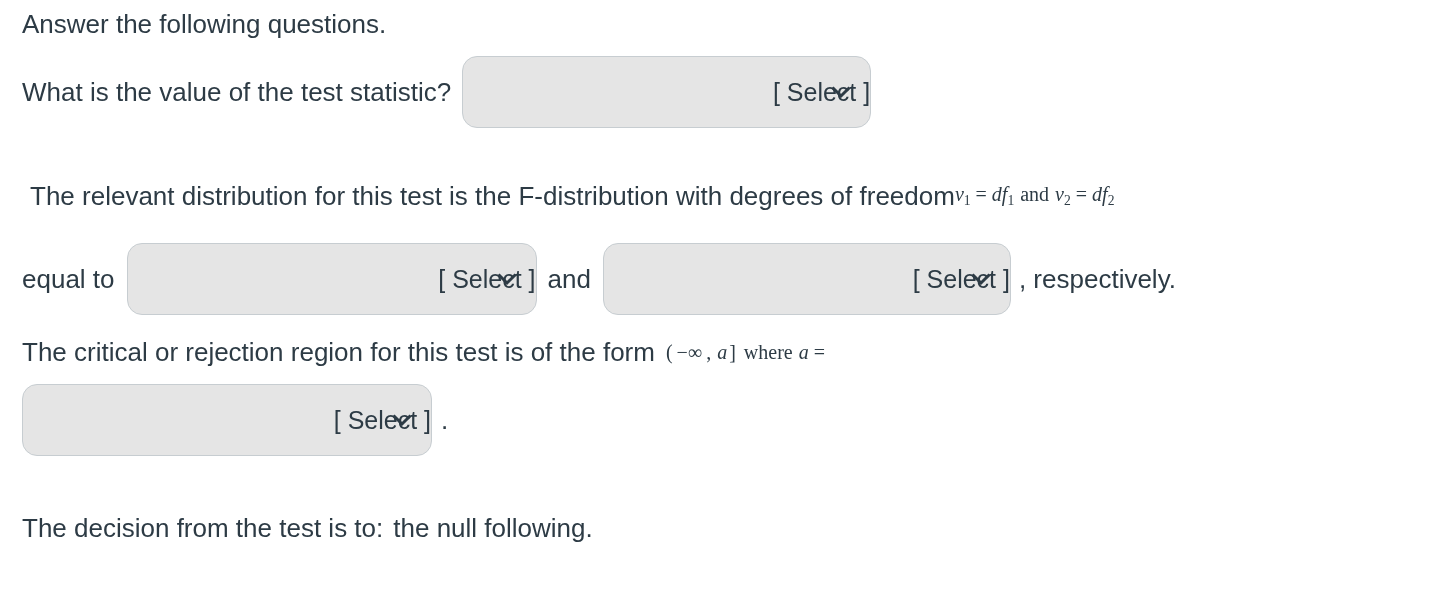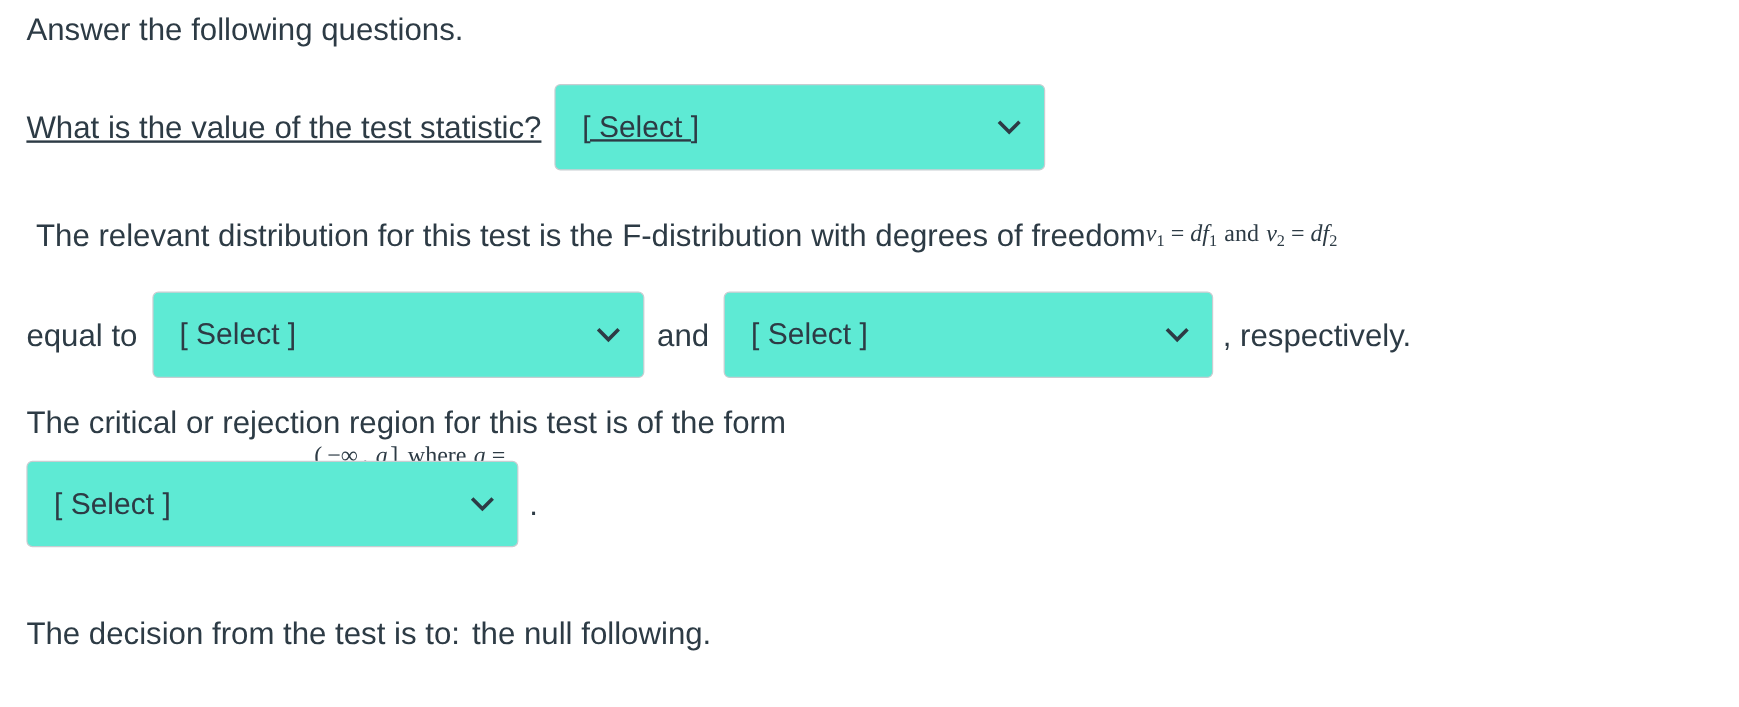--- a/index.html
+++ b/index.html
@@ -31,24 +31,24 @@
 
   
   .row {
     position: absolute;
     display: flex;
     align-items: center;
     white-space: nowrap;
   }
 
   .row-intro   { left: 22px; top: 8px; }
-  .row-q1      { left: 22px; top: 70px; height: 72px; text-decoration: underline; }
+  .row-q1      { left: 22px; top: 56px; height: 72px; }
   .row-q2a     { left: 30px; top: 180px; }
   .row-q2b     { left: 22px; top: 243px; height: 72px; }
-  .row-q3a     { left: 22px; top: 336px; flex-direction: column; }
+  .row-q3a     { left: 22px; top: 336px; }
   .row-q3b     { left: 22px; top: 384px; height: 72px; }
   .row-q4      { left: 22px; top: 492px; height: 72px; }
 
   .txt {
     display: inline-block;
     vertical-align: middle;
   }
 
   
   .math {
@@ -82,26 +82,27 @@
     font-family: "Liberation Serif", "DejaVu Serif", serif;
   }
 
   
   .select-wrap {
     position: relative;
     display: inline-flex;
     align-items: center;
     box-sizing: border-box;
     height: 72px;
-    background: #5eead4;
+    background: #e5e5e5;
     border: 1px solid #c7cdd1;
-    border-radius: 5px;
+    border-radius: 15px;
     padding: 0 0 0 22px;
     vertical-align: middle;
     cursor: pointer;
+    justify-content: flex-end;
   }
   .select-wrap .sel-text {
     font-family: "Liberation Sans", sans-serif;
     font-size: 25px;
     color: #2d3b45;
     line-height: 1;
     user-select: none;
     pointer-events: none;
   }
   .select-wrap.placeholder-val .sel-text {

